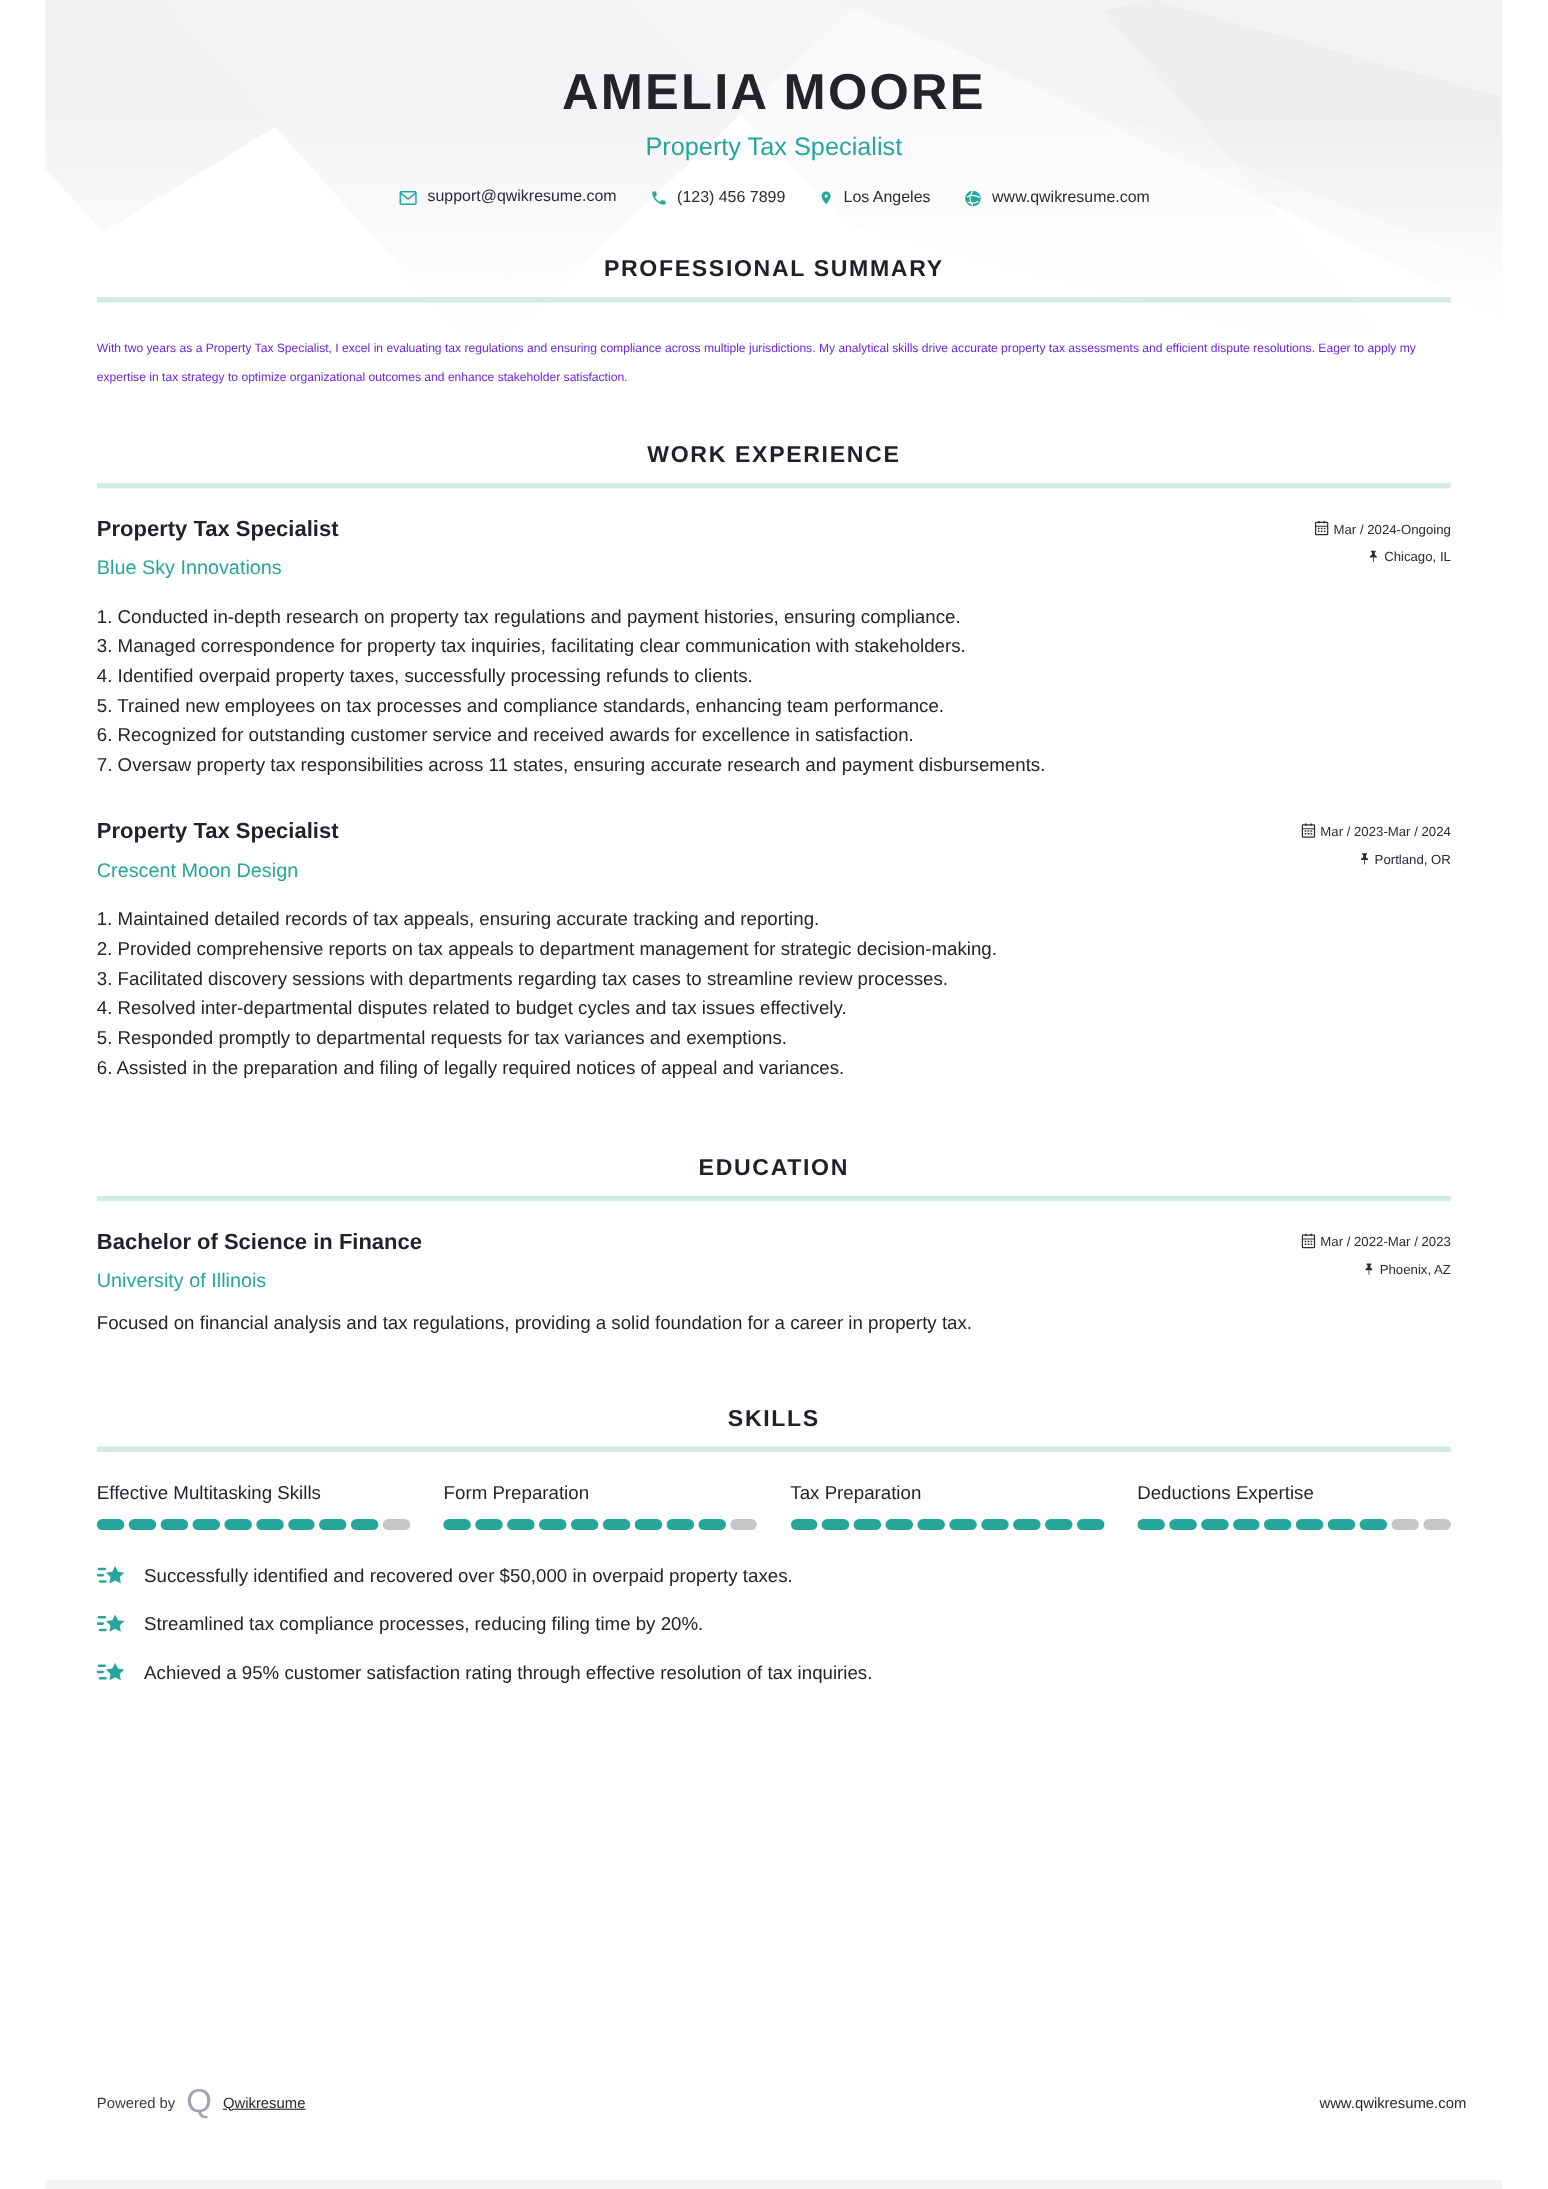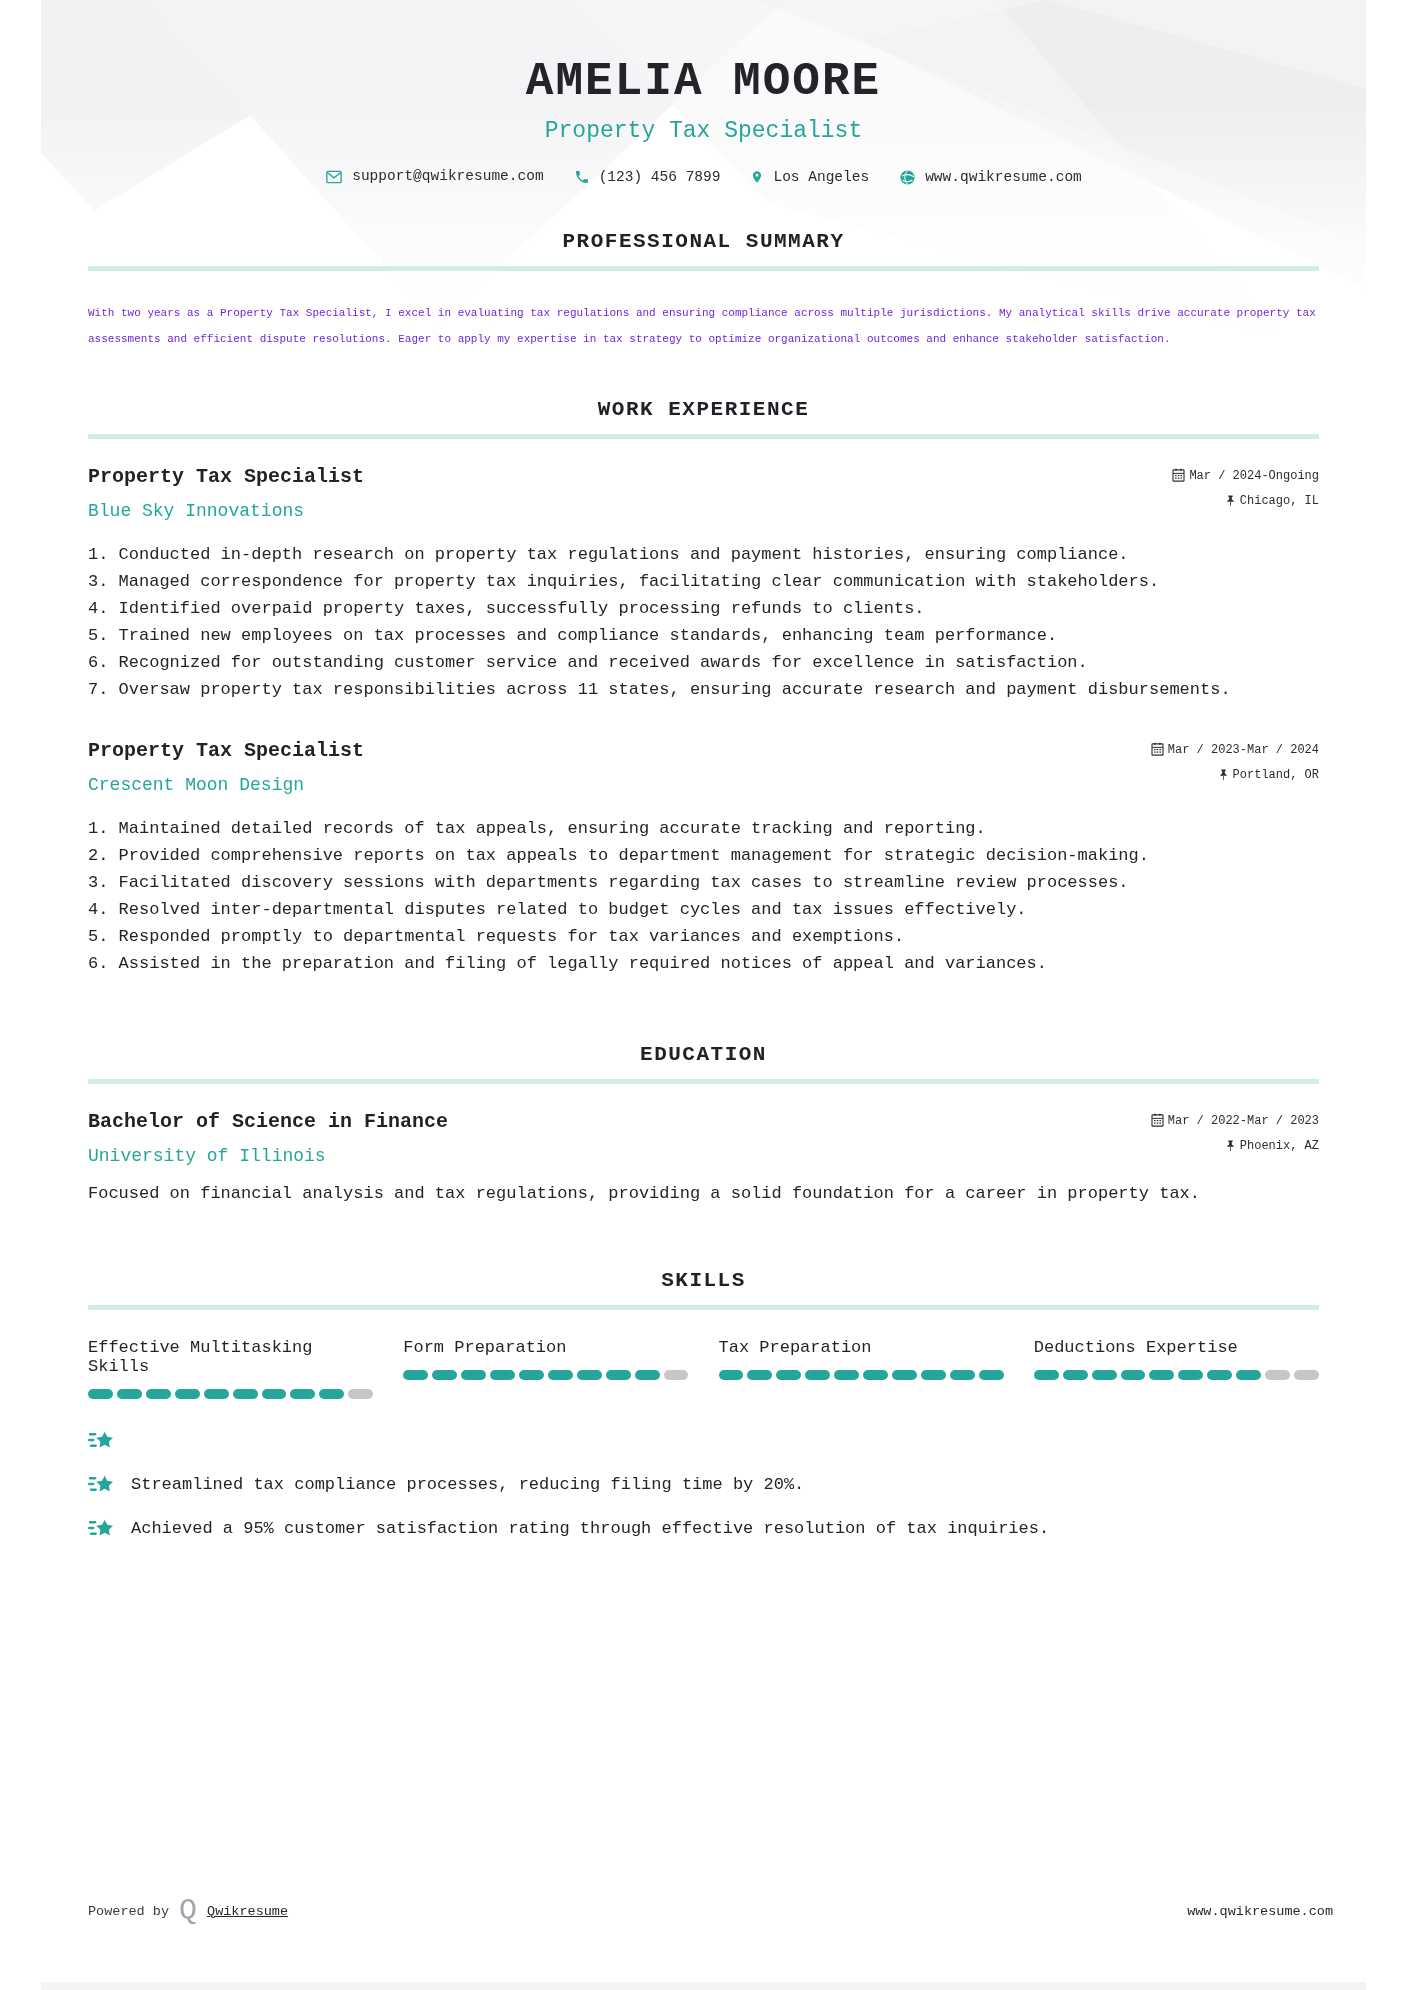--- a/index.html
+++ b/index.html
@@ -1,18 +1,18 @@
 <!DOCTYPE html>
 <html><head>
 <meta charset="utf-8">
 <style>
   * { margin:0; padding:0; box-sizing:border-box; }
   html,body { background:#ffffff; }
   body { font-family:"Liberation Sans", sans-serif; color:#24262a; }
-  .page { position:relative; width:1325px; height:1990px; margin:0 auto; background:#fff; overflow:hidden;font-family:Liberation Mono, monospace; }
+  .page { position:relative; width:1325px; height:1990px; margin:0 auto; background:#fff; overflow:hidden; }
 
   
   .header-bg { position:absolute; top:0; left:0; width:100%; height:340px; overflow:hidden; pointer-events:none; }
   .header-bg .shape { position:absolute; inset:0; }
   .s1 { background:#ededef; clip-path:polygon(0 0, 30% 0, 4% 62%, 0 45%); opacity:.75; }
   .s2 { background:#f4f4f6; clip-path:polygon(8% 0, 56% 0, 30% 96%); }
   .s3 { background:#f0f0f2; clip-path:polygon(54% 0, 100% 0, 100% 72%); opacity:.8; }
   .s4 { background:#e9e9ec; clip-path:polygon(76% 0, 100% 26%, 100% 85%, 62% 12%); opacity:.55; }
   .s5 { background:#f6f6f8; clip-path:polygon(40% 0, 72% 0, 94% 100%, 55% 60%); opacity:.6; }
   .hdr-fade { position:absolute; inset:0; background:linear-gradient(180deg, rgba(255,255,255,0) 30%, rgba(255,255,255,.75) 72%, #fff 100%); }
@@ -332,20 +332,21 @@
     <span>
       <svg viewBox="0 0 28 24" width="27" height="23">
               <g fill="none" stroke="#26a69a" stroke-width="2.4" stroke-linecap="round">
                 <path d="M2 5.5h5.5"></path>
                 <path d="M1 11.5h4.5"></path>
                 <path d="M3 17.5h5"></path>
               </g>
               <path fill="#26a69a" d="M17.3 2.8l2.7 5.4 6 .9-4.3 4.2 1 6-5.4-2.9-5.4 2.9 1-6-4.3-4.2 6-.9z"></path>
             </svg>
     </span>
+    <span class="achv-text">Successfully identified and recovered over $50,000 in overpaid property taxes.</span>
   </div>
 
   <div class="achv-item">
     <span>
       <svg viewBox="0 0 28 24" width="27" height="23">
               <g fill="none" stroke="#26a69a" stroke-width="2.4" stroke-linecap="round">
                 <path d="M2 5.5h5.5"></path>
                 <path d="M1 11.5h4.5"></path>
                 <path d="M3 17.5h5"></path>
               </g>

